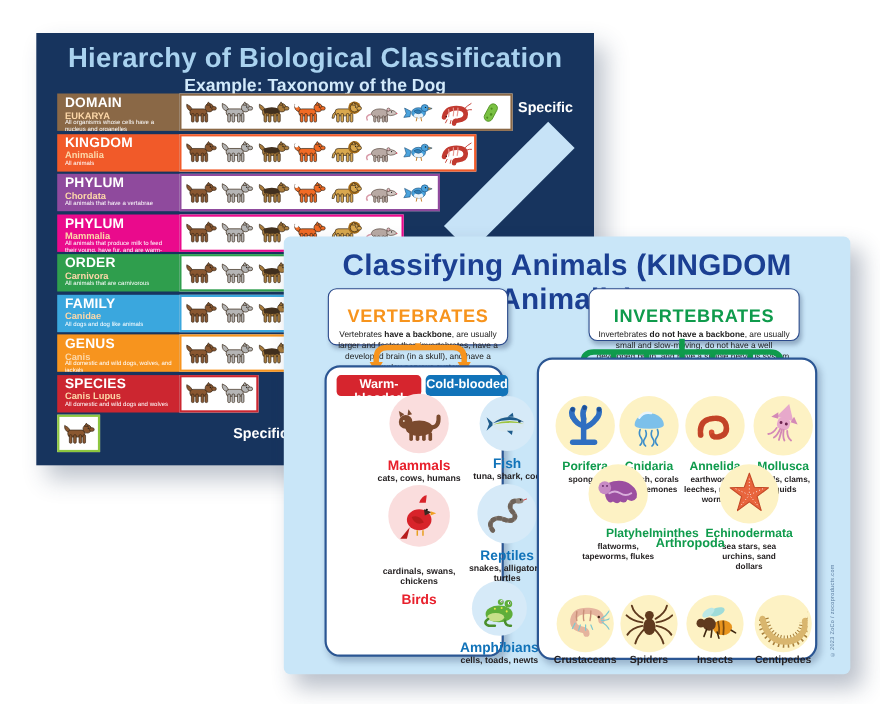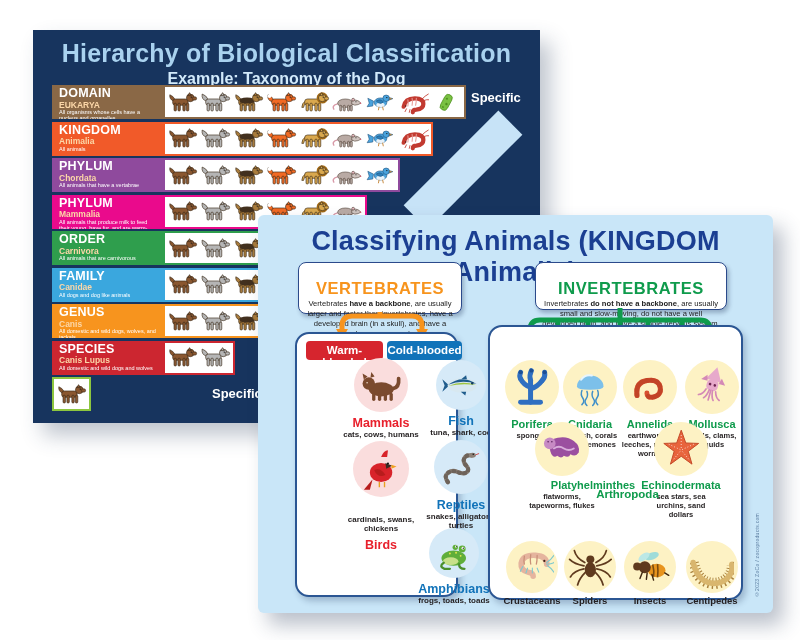--- a/index.html
+++ b/index.html
@@ -1001,21 +1001,21 @@
               <circle cx="30" cy="19" r="1.4" fill="#fff"></circle>
               <circle cx="30.4" cy="19" r="0.7" fill="#111"></circle>
     <path d="M34,42 q0,6 7,6" stroke="#4a8f2c" stroke-width="3" fill="none" stroke-linecap="round"></path>
     <path d="M14,40 q-7,5 1,8 l7,0" stroke="#4a8f2c" stroke-width="3" fill="none" stroke-linecap="round"></path>
     <circle cx="22" cy="28" r="1.2" fill="#e8e84a"></circle>
               <circle cx="30" cy="27" r="1.2" fill="#e8e84a"></circle>
               <circle cx="36" cy="31" r="1.2" fill="#e8e84a"></circle>
             </svg>
           </div>
           <div class="gname" style="left: 112px; top: 249px; width: 90px; color: rgb(17, 115, 185);">Amphibians</div>
-          <div class="gex" style="left: 112px; top: 262px; width: 90px;">frogs, toads, toads</div>
+          <div class="gex" style="left: 112px; top: 262px; width: 90px;">cells, toads, newts</div>
         </div>
     </div>
 
     <div class="panel" style="left:230px;top:110px;width:255px;height:275px;">
       <div id="invert-groups">
           <div class="circ" style="left: 15px; top: 33px; width: 54px; height: 54px; background: rgb(253, 242, 196);">
             <svg viewBox="0 0 56 56">
               <g fill="none" stroke="#2f6fc1" stroke-width="6" stroke-linecap="round">
     <path d="M26,46 V20"></path>
                 <path d="M26,28 Q18,26 14,18"></path>

